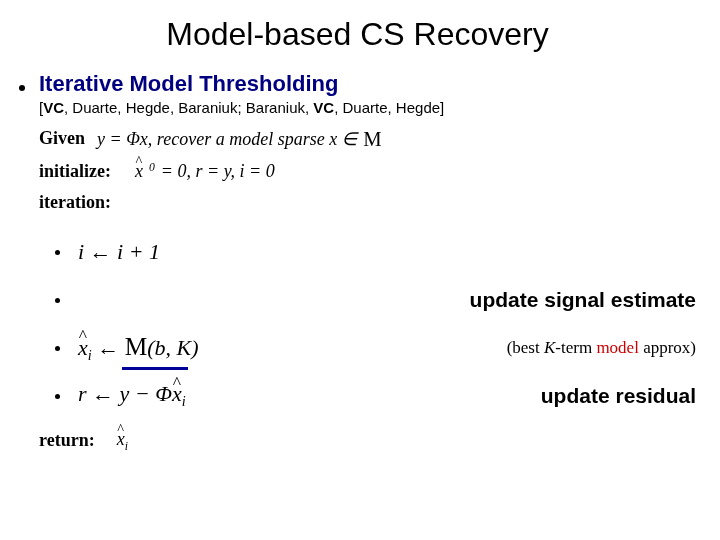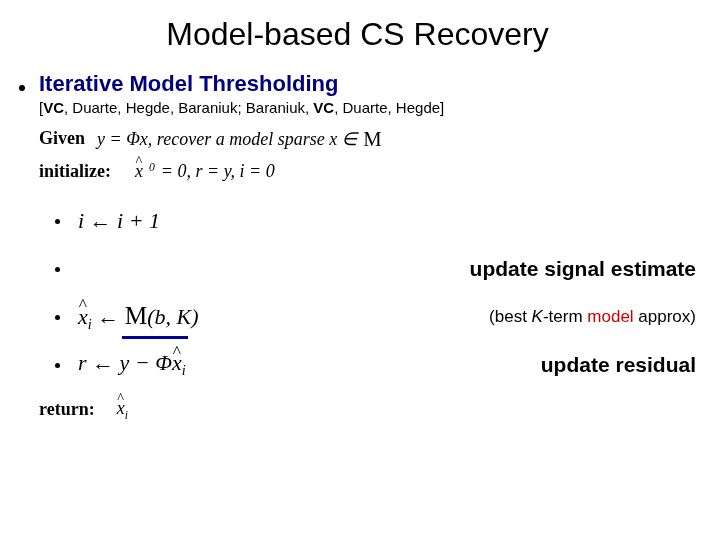--- a/index.html
+++ b/index.html
@@ -98,21 +98,21 @@
     text-align: left;
   }
   .label-main {
     font-size: 21px;
     font-weight: bold;
     font-family: Verdana, sans-serif;
     white-space: nowrap;
   }
   .label-sub {
     font-size: 17px;
-    font-family: Liberation Sans, sans-serif;
+    font-family: Liberation Serif, serif;
     white-space: nowrap;
     text-align: right;
   }
   .label-sub .best { color: #000; }
   .label-sub .kterm { font-style: italic; }
   .label-sub .model { color: #cc0000; font-weight: normal; }
   .return-row {
     margin-left: 20px;
     margin-top: 16px;
     font-family: Georgia, serif;
@@ -142,20 +142,23 @@
       <span class="kw" style="margin-right:6px;">Given</span>
       <span class="it">y = Φx,  recover a model sparse  x ∈ </span>
       <span class="cal">M</span>
     </div>
     <div class="math-line" style="margin-top:10px;">
       <span class="kw" style="margin-right:18px;">initialize:</span>
       <span class="hat it">x</span>
         <span class="sub">0</span>
       <span class="it"> = 0,   r = y,   i = 0</span>
     </div>
+    <div class="math-line" style="margin-top:10px;">
+      <span class="kw">iteration:</span>
+    </div>
   </div>
 
   <div class="steps">
 
     <div class="step">
       <div class="step-dot"></div>
       <div class="step-math it">i ← i + 1</div>
     </div>
 
     <div class="step">

